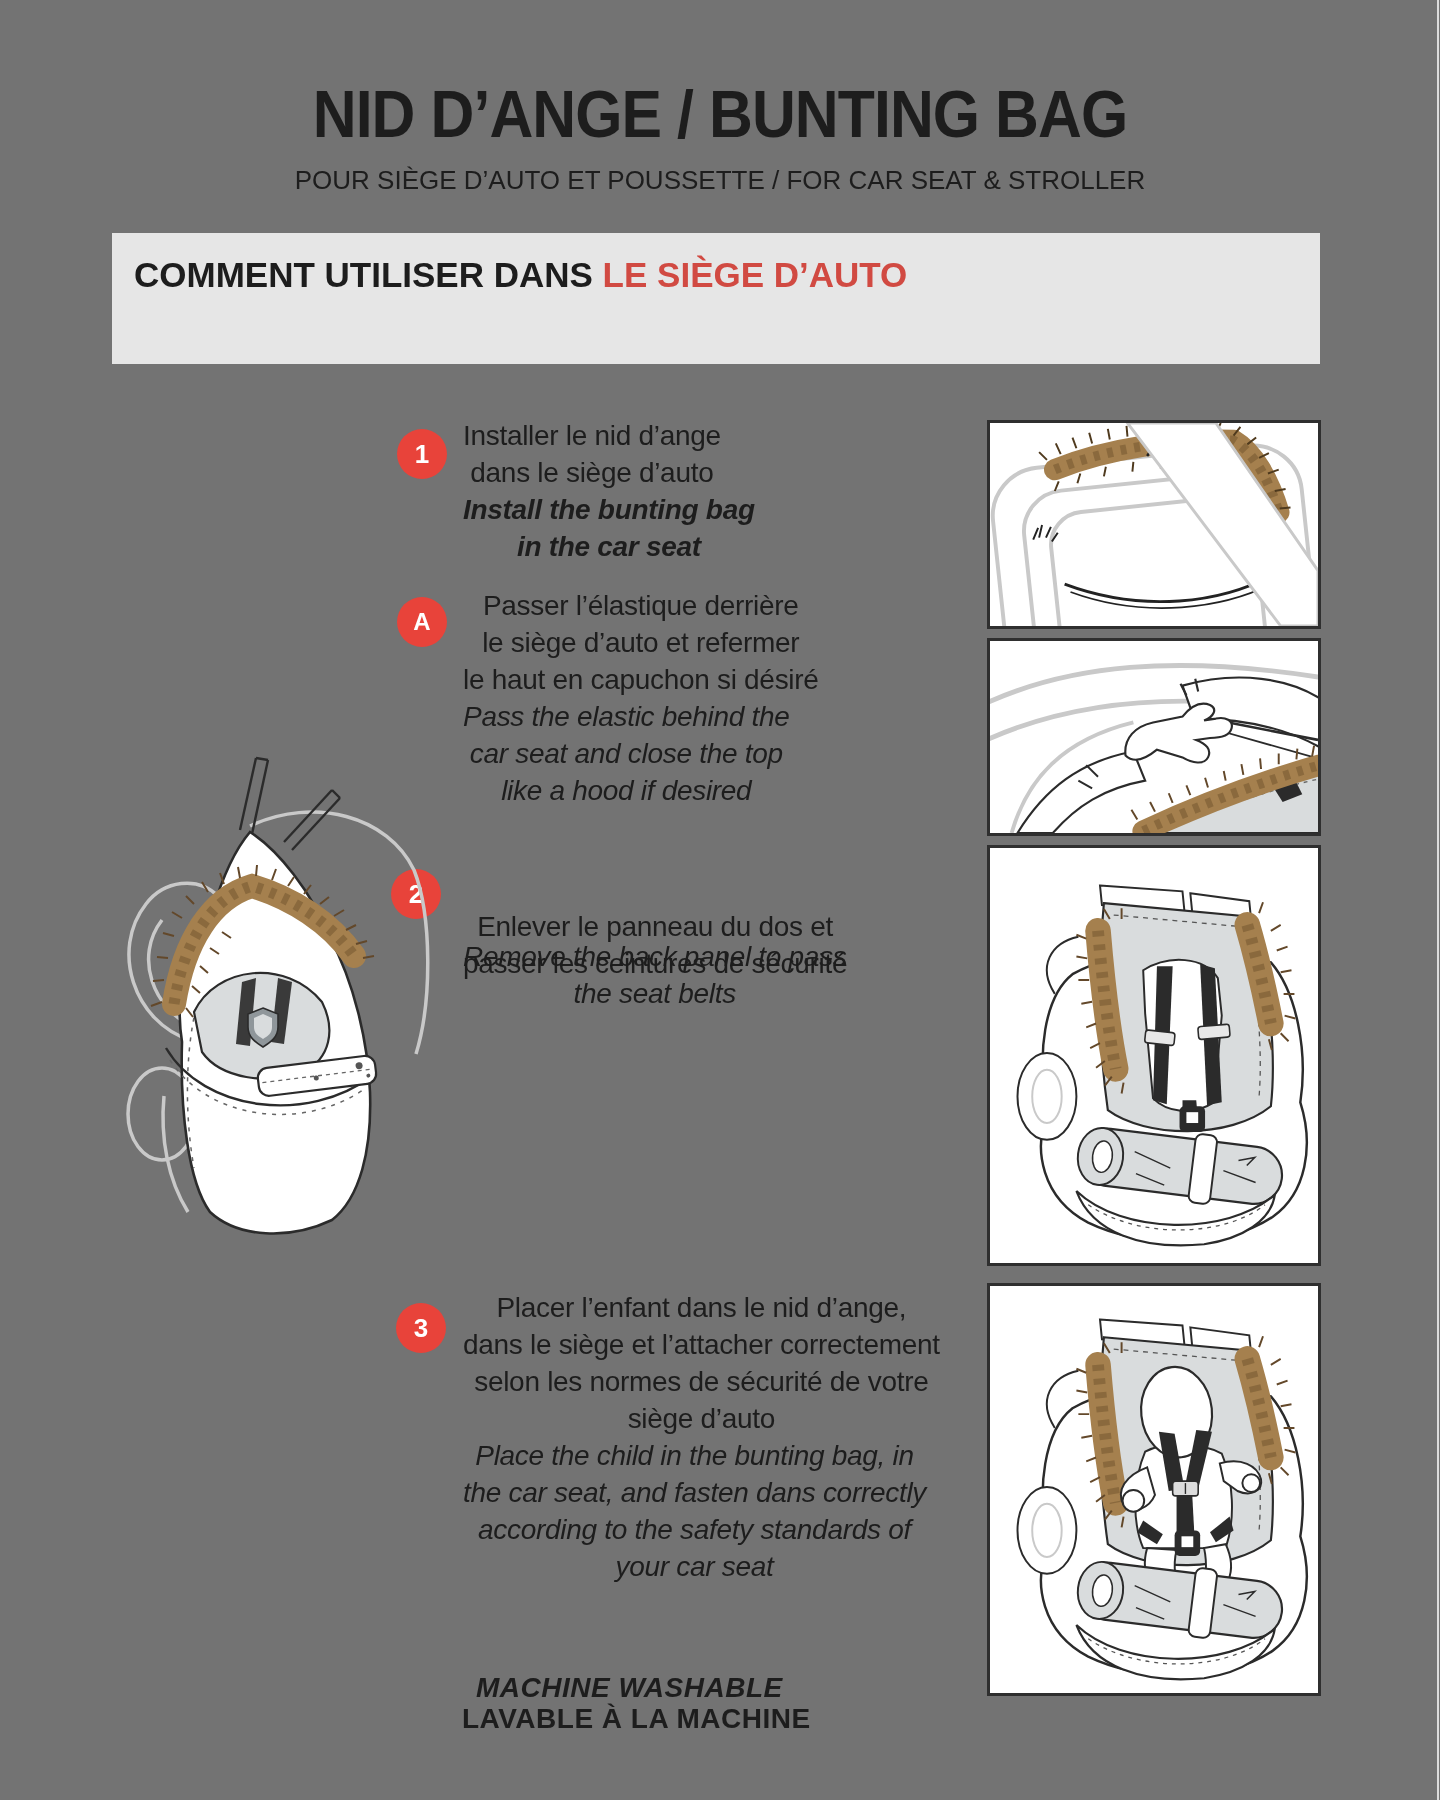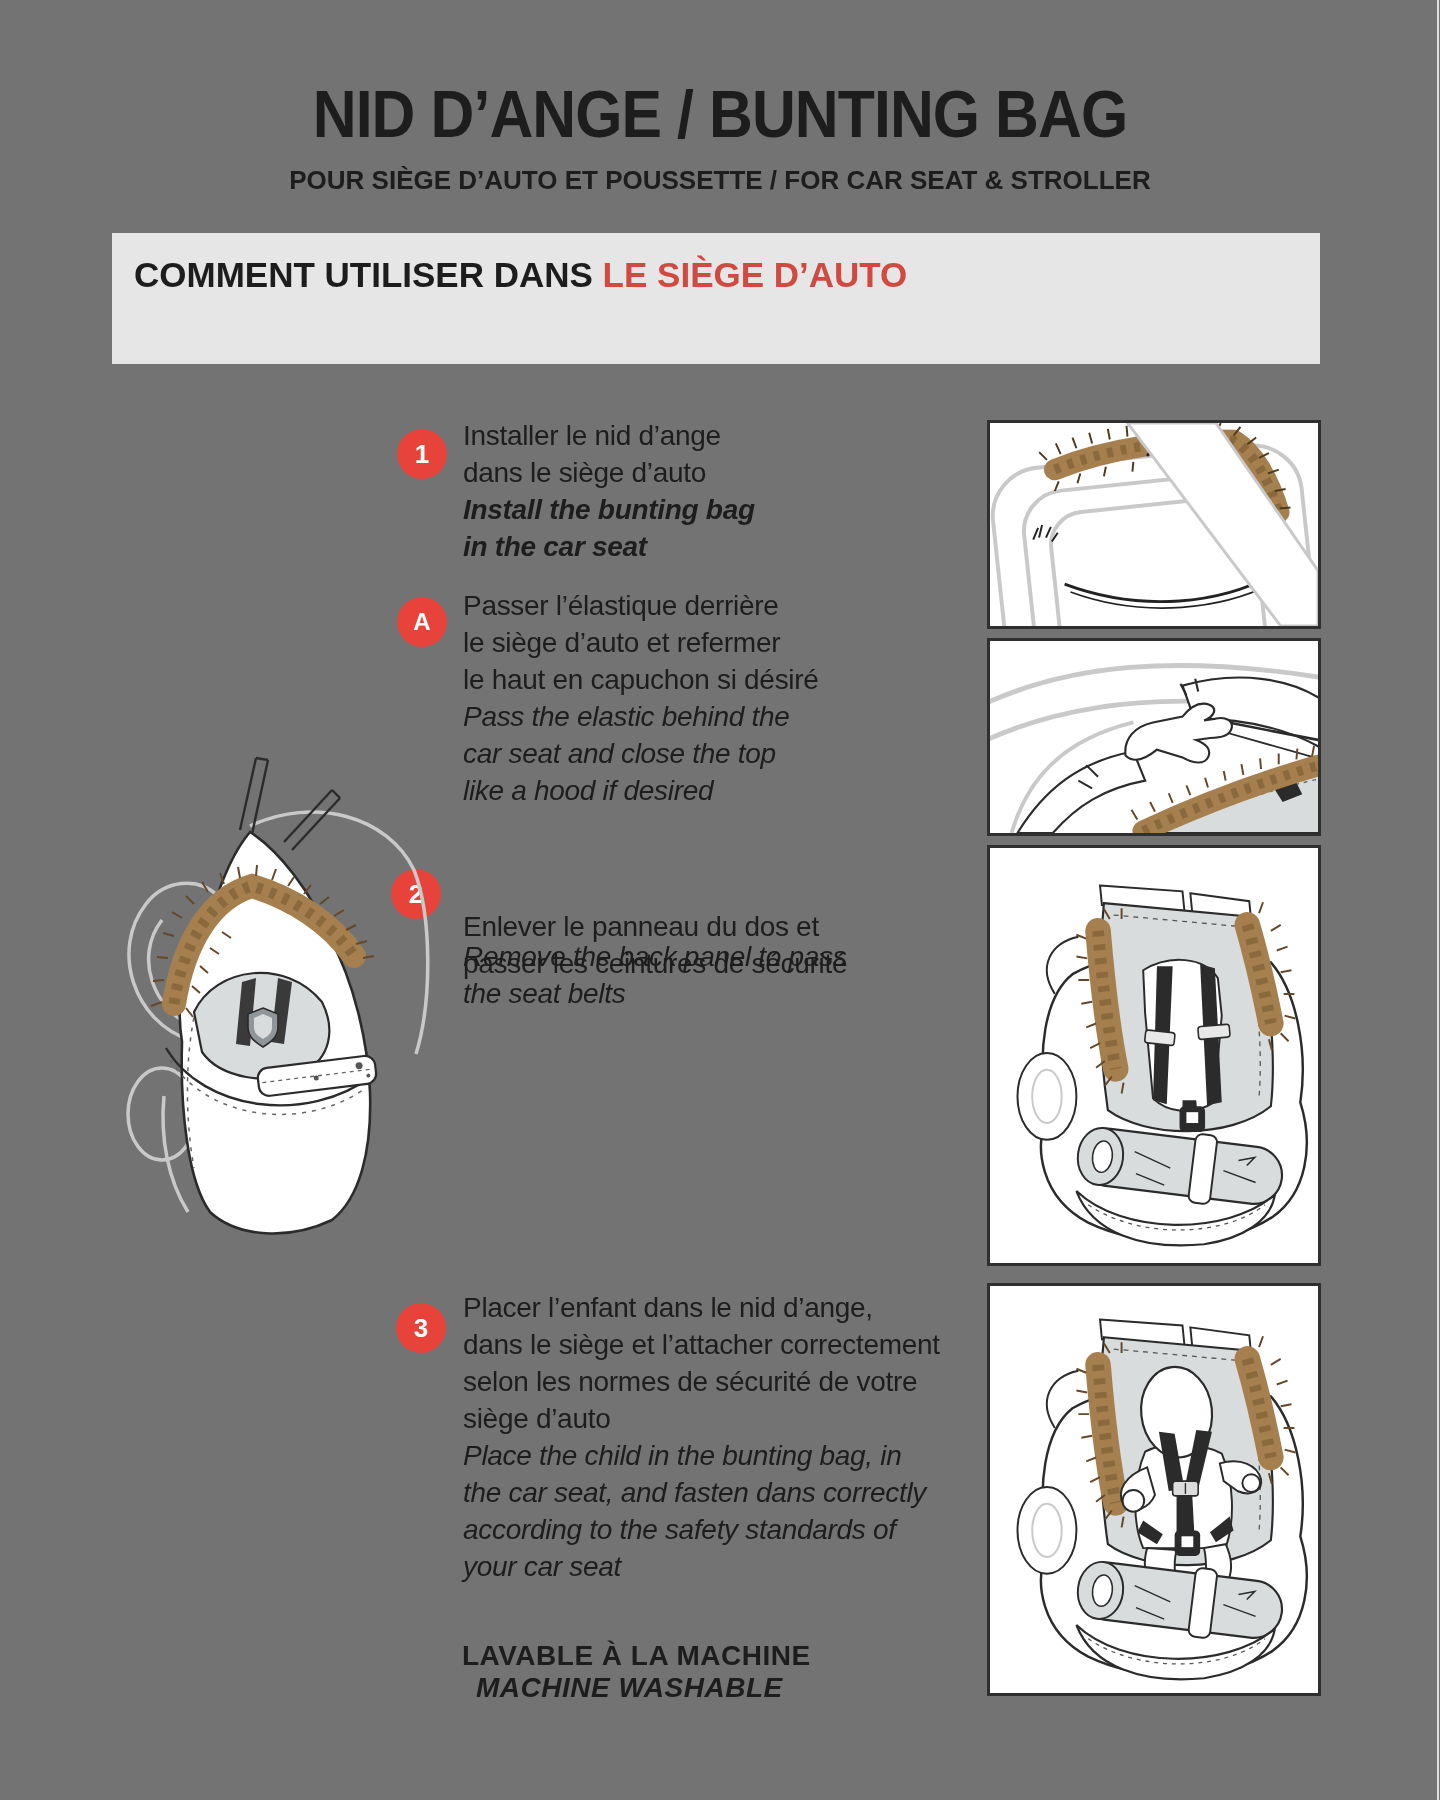--- a/index.html
+++ b/index.html
@@ -9,21 +9,21 @@
   }
   .edge-line { position:absolute; top:0; right:1px; width:2px; height:100%; background:#dcdcdc; }
 
   .title {
     position:absolute; top:76px; left:0; width:1440px; text-align:center;
     font-size:66px; font-weight:700; letter-spacing:-1px;
     transform:scaleX(0.92); transform-origin:50% 50%; white-space:nowrap;
   }
   .subtitle {
     position:absolute; top:165px; left:0; width:1440px; text-align:center;
-    font-size:26px; font-weight:700; letter-spacing:0px; white-space:nowrap;
+    font-size:26px; font-weight:400; letter-spacing:0px; white-space:nowrap;
   }
 
   .banner {
     position:absolute; left:112px; top:233px; width:1208px; height:131px;
     background:#e6e6e6; box-sizing:border-box; padding:20px 16px 0 22px;
     font-size:35px; font-weight:700; line-height:44px; white-space:nowrap;
   }
   .banner .hl { color:#d14a42; }
   .banner .line2 { font-style:italic; }
 
@@ -32,30 +32,30 @@
     background:#e8433a; color:#ffffff; font-weight:700; font-size:26px;
     display:flex; align-items:center; justify-content:center;
   }
   #badge-1 { left:397px; top:429px; }
   #badge-a { left:397px; top:597px; font-size:24px; }
   #badge-2 { left:391px; top:869px; }
   #badge-3 { left:396px; top:1303px; }
 
   .txt {
     position:absolute; left:463px; font-size:28px; line-height:37px;
-    letter-spacing:-0.3px; white-space:pre-line; color:#1d1d1d;
+    letter-spacing:-0.3px; white-space:pre-line; color:#1d1d1d;text-align:center;
   }
   .txt.en { font-style:italic; }
   #step1-fr { top:417px; } #step1-en { top:491px;font-weight:bold; }
   #stepa-fr { top:587px; } #stepa-en { top:698px; }
   #step2-fr { top:908px; } #step2-en { top:938px; }
   #step3-fr { top:1289px; } #step3-en { top:1437px; }
 
   .care { position:absolute; left:462px; font-weight:700; font-size:28px; letter-spacing:0.5px; white-space:nowrap; }
-  #care-fr { top:1640px; }
+  #care-fr { top:1703px; }
   #care-en { top:1672px; font-style:italic;margin-left:14px; }
 
   .panel {
     position:absolute; left:987px; width:334px; background:#fff;
     border:3px solid #2f2f2f; box-sizing:border-box;
   }
   #panel-1 { top:420px; height:209px; }
   #panel-2 { top:638px; height:198px; }
   #panel-3 { top:845px; height:421px; }
   #panel-4 { top:1283px; height:413px; }

